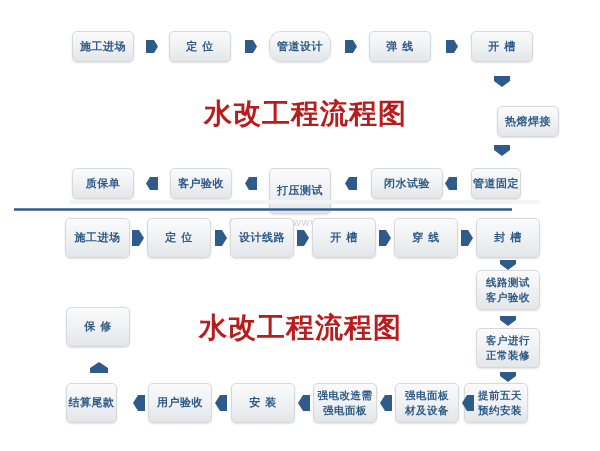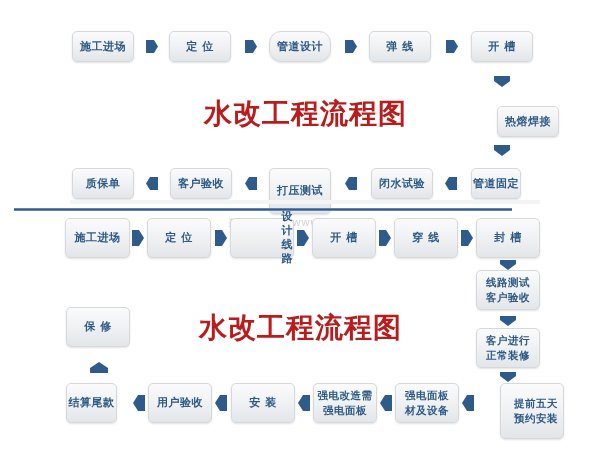--- a/index.html
+++ b/index.html
@@ -51,21 +51,21 @@
 
 <div class="title" style="left:204px; top:95px;">水改工程流程图</div>
 
 <div class="box" style="left:72px; top:31px; width:62px; height:31px;">施工进场</div>
 <div class="box" style="left:169px; top:31px; width:62px; height:31px;">定 位</div>
 <div class="box" style="left:269px; top:31px; width:62px; height:31px;border-radius:12px;">管道设计</div>
 <div class="box" style="left:369px; top:31px; width:62px; height:31px;">弹 线</div>
 <div class="box" style="left:471px; top:31px; width:62px; height:31px;">开 槽</div>
 <div class="box" style="left:497px; top:98px; width:62px; height:31px;margin-top:8px;">热熔焊接</div>
 <div class="box" style="left:471px; top:168px; width:50px; height:31px;">管道固定</div>
-<div class="box" style="left:371px; top:168px; width:62px; height:31px;">闭水试验</div>
+<div class="box" style="left:371px; top:168px; width:72px; height:31px;">闭水试验</div>
 <div class="box" style="left:269px; top:168px; width:62px; height:46px;">打压测试</div>
 <div class="box" style="left:170px; top:168px; width:62px; height:31px;">客户验收</div>
 <div class="box" style="left:72px; top:168px; width:62px; height:31px;">质保单</div>
 <div class="shelf" style="left:70px; top:200px; width:470px;"></div>
 
 <div class="arrow" style="left:146px; top:40px;">
     <svg width="12" height="13">
       <polygon points="0,0 8,0 12,6.5 8,13 0,13" fill="#2f5b8a"></polygon>
     </svg>
   </div>
@@ -119,34 +119,34 @@
 
 <div class="divider"></div>
 
 <div class="title" style="left:199px; top:309px;">水改工程流程图</div>
 
 <div class="watermark" style="left:228px; top:216px;">装修123网</div>
 <div class="watermark" style="left:292px; top:216px;">www.zx123.cn</div>
 
 <div class="box" style="left:65px; top:218px; width:65px; height:40px;">施工进场</div>
 <div class="box" style="left:147px; top:218px; width:64px; height:40px;">定 位</div>
-<div class="box" style="left:230px; top:218px; width:64px; height:40px;padding-left:42px;">设计线路</div>
+<div class="box" style="left:230px; top:218px; width:64px; height:40px;">设计线路</div>
 <div class="box" style="left:312px; top:218px; width:64px; height:40px;">开 槽</div>
 <div class="box" style="left:394px; top:218px; width:64px; height:40px;">穿 线</div>
 <div class="box" style="left:476px; top:218px; width:64px; height:40px;">封 槽</div>
 
 <div class="box tall" style="left:476px; top:270px; width:64px; height:40px;">
   <span>线路测试</span>
   <span>客户验收</span>
 </div>
 <div class="box tall" style="left:476px; top:328px; width:64px; height:40px;">
   <span>客户进行</span>
   <span>正常装修</span>
 </div>
-<div class="box tall" style="left:500px; top:383px; width:64px; height:56px;padding-left:8px;">
+<div class="box tall" style="left:464px; top:383px; width:64px; height:40px;padding-left:8px;">
   <span>提前五天</span>
   <span>预约安装</span>
 </div>
 
 <div class="box tall" style="left:395px; top:383px; width:64px; height:40px;">
   <span>强电面板</span>
   <span>材及设备</span>
 </div>
 <div class="box tall" style="left:313px; top:383px; width:64px; height:40px;">
   <span>强电改造需</span>

